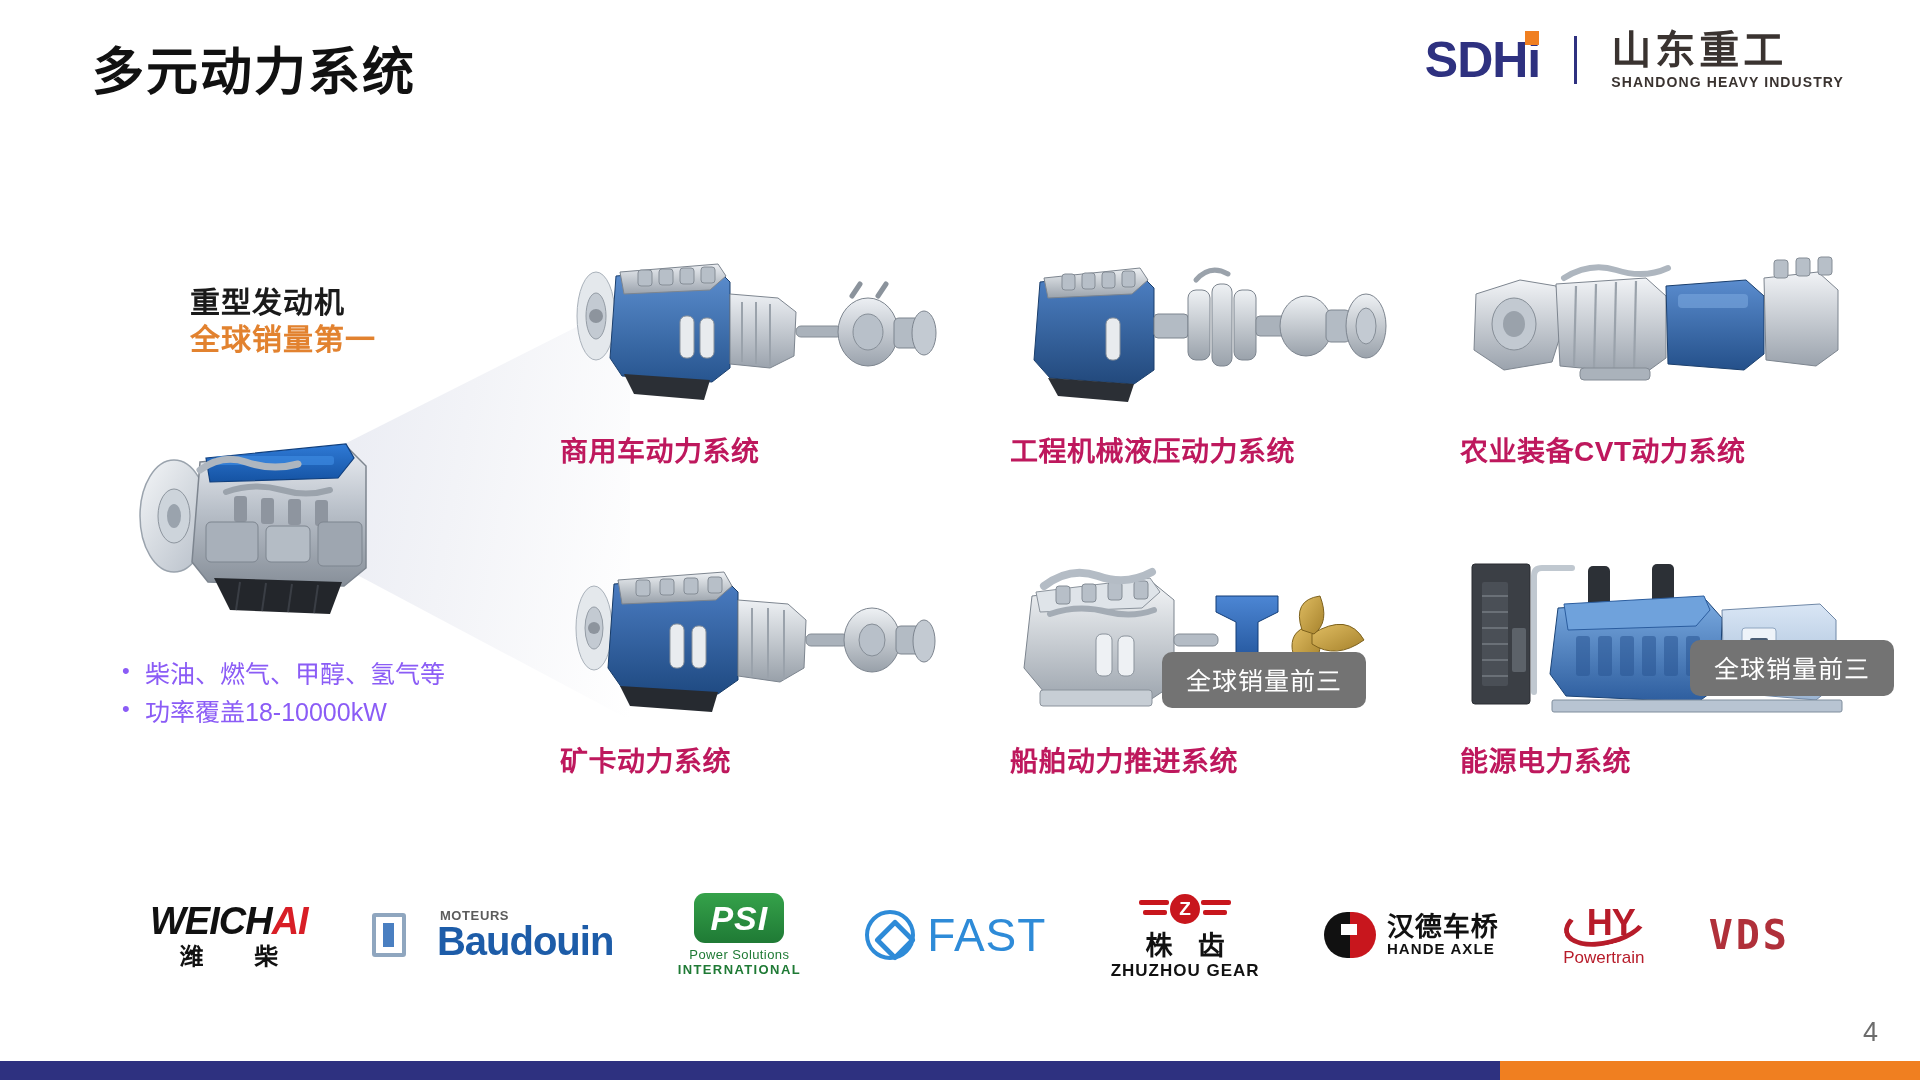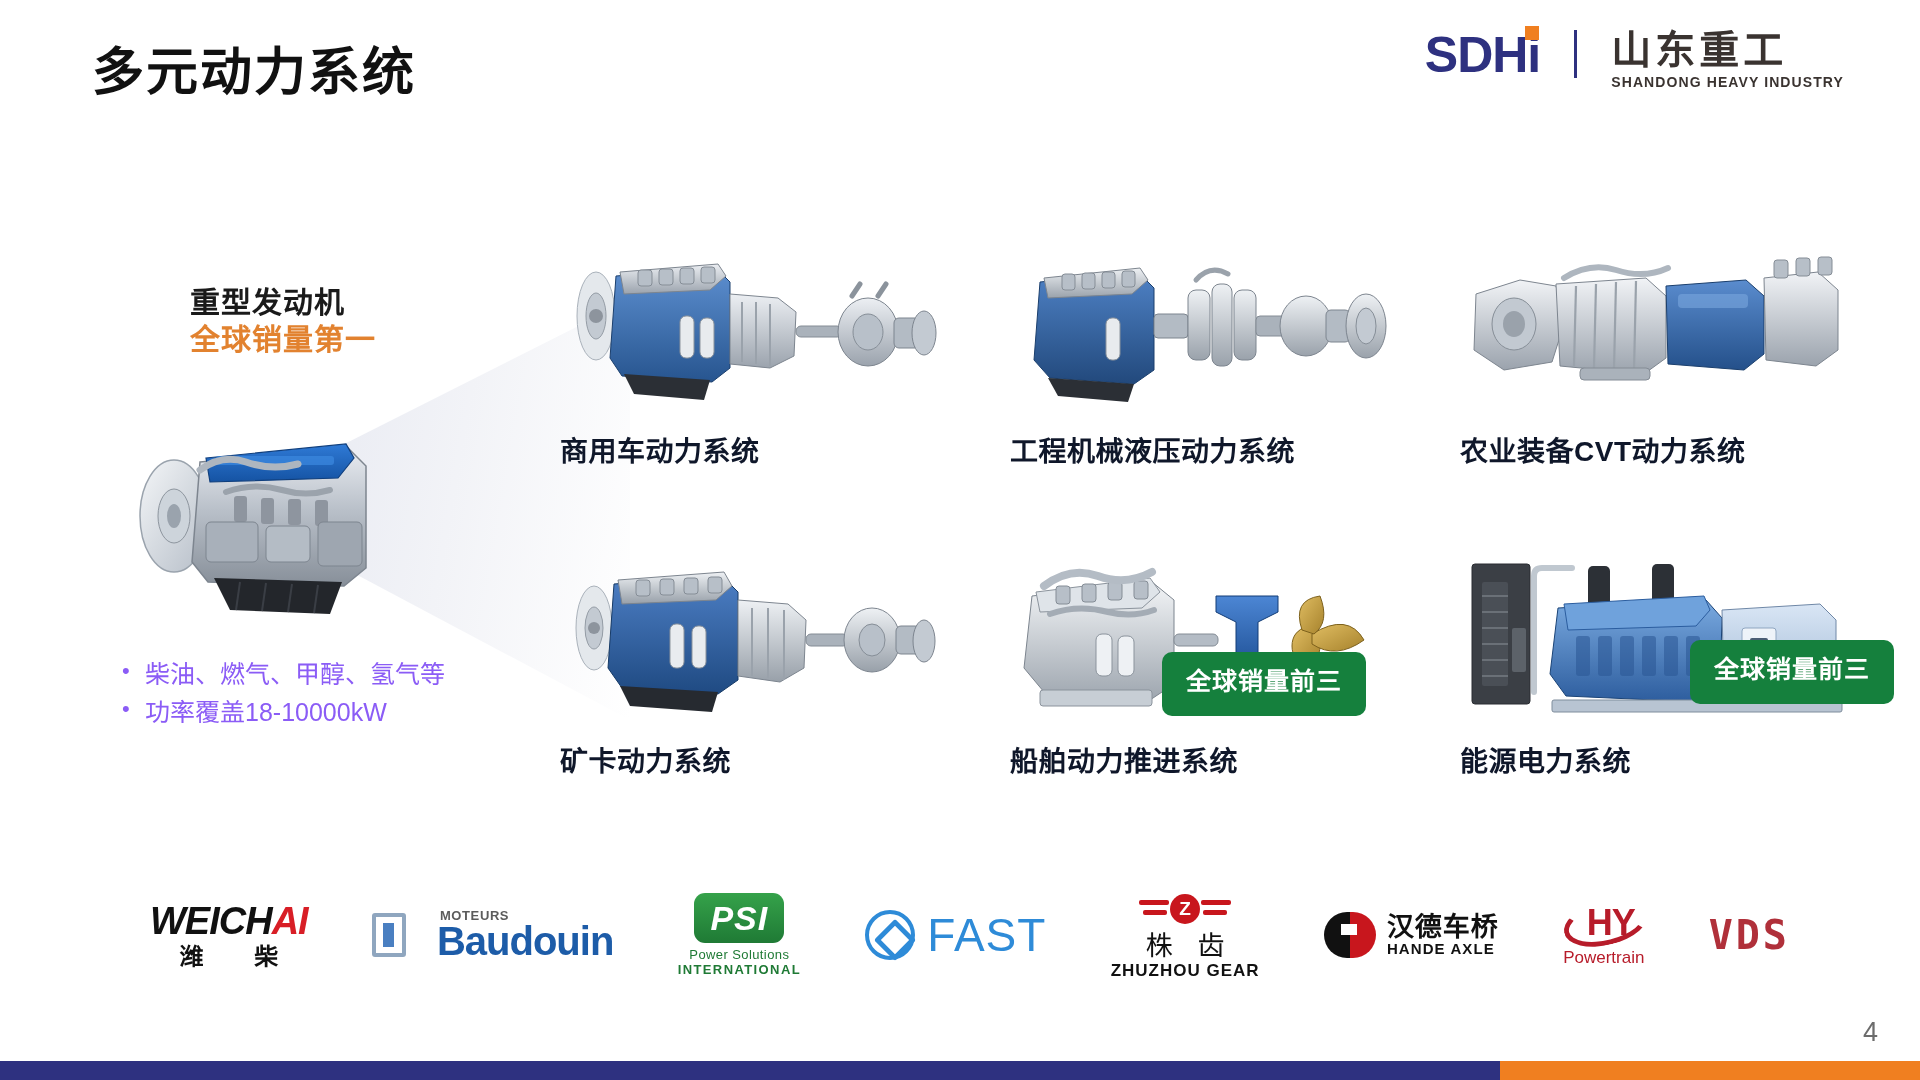--- a/index.html
+++ b/index.html
@@ -23,20 +23,21 @@
     font-size: 52px;
     font-weight: bold;
     color: #111111;
     letter-spacing: 2px;
     white-space: nowrap;
   }
   .brand-logo {
     position: absolute;
     right: 76px; top: 30px;
     display: flex;
+    align-items: center;
     gap: 34px;
   }
   .brand-sdhi {
     position: relative;
     font-size: 50px;
     font-weight: bold;
     color: #2E3180;
     letter-spacing: -1px;
     line-height: 1;
     white-space: nowrap;
@@ -122,30 +123,30 @@
     position: absolute;
     width: 400px;
   }
   .cell-img {
     position: relative;
     width: 400px; height: 185px;
   }
   .cell-label {
     margin-top: 12px;
     font-size: 28px; font-weight: bold;
-    color: #0f172a; letter-spacing: .5px;
+    color: #be185d; letter-spacing: .5px;
     white-space: nowrap;
   }
   .badge {
     position: absolute;
-    background: #15803d;
+    background: #737373;
     color: #ffffff;
-    font-size: 25px; font-weight: bold;
+    font-size: 25px; font-weight: normal;
     letter-spacing: 1px;
-    padding: 9px 24px 19px 24px;
+    padding: 9px 24px 11px 24px;
     border-radius: 10px;
     white-space: nowrap;
     z-index: 5;
   }
 
   
   .partners {
     position: absolute;
     left: 150px; top: 880px;
     width: 1640px; height: 110px;
@@ -195,21 +196,21 @@
 
   .lg-zz { display:flex; flex-direction:column; align-items:center; line-height:1; }
   .lg-zz .wing { position:relative; width: 92px; height: 36px; }
   .lg-zz .wing .bar { position:absolute; height: 5px; background:#C8161D; border-radius:2px; }
   .lg-zz .gear {
     position:absolute; left: 50%; top: 2px; transform: translateX(-50%);
     width: 30px; height: 30px; border-radius: 50%;
     background: #C8161D; color:#fff; font-size: 19px; font-weight:bold;
     display:flex; align-items:center; justify-content:center;
   }
-  .lg-zz .cn { margin-top: 4px; font-size: 27px; font-weight:normal; color:#111; letter-spacing: 8px; text-indent:8px; font-family:"DejaVu Serif", serif; }
+  .lg-zz .cn { margin-top: 4px; font-size: 27px; font-weight:bold; color:#111; letter-spacing: 8px; text-indent:8px; font-family:"DejaVu Serif", serif; }
   .lg-zz .en { margin-top: 3px; font-size: 17px; font-weight:bold; color:#111; letter-spacing:1px; }
 
   .lg-hande { display:flex; align-items:center; gap: 11px; }
   .lg-hande .mark { position: relative; width: 52px; height: 46px; }
   .lg-hande .mark .l {
     position:absolute; left:0; top:0; width:26px; height:46px;
     background:#111; border-radius: 23px 0 0 23px;
   }
   .lg-hande .mark .r {
     position:absolute; right:0; top:0; width:26px; height:46px;

